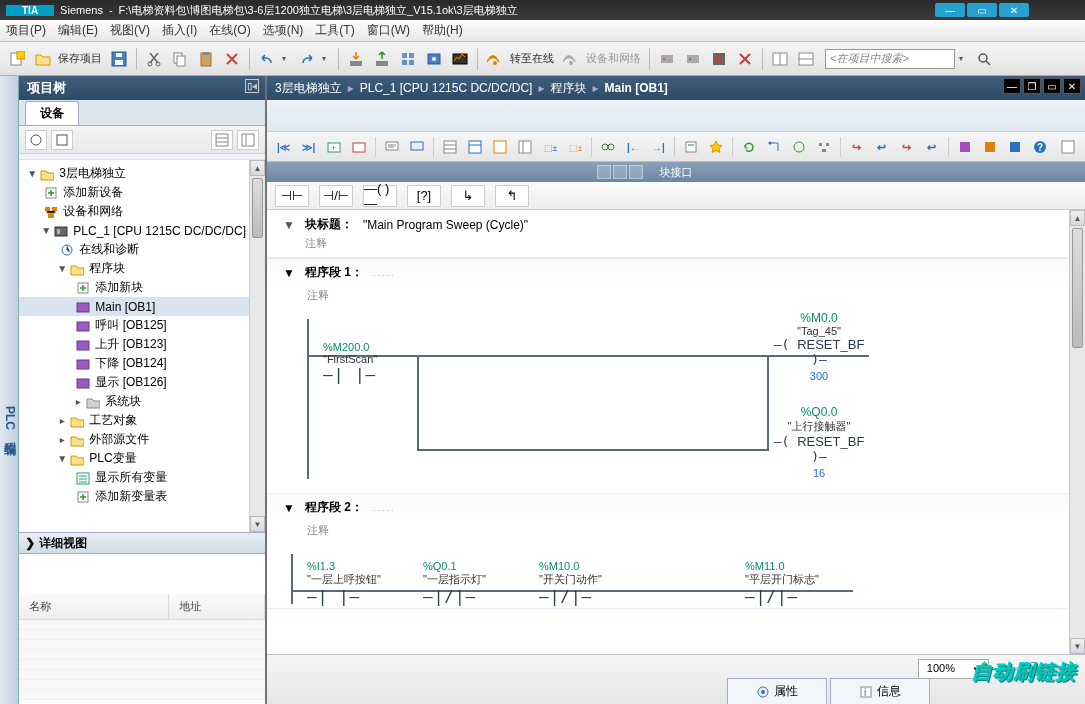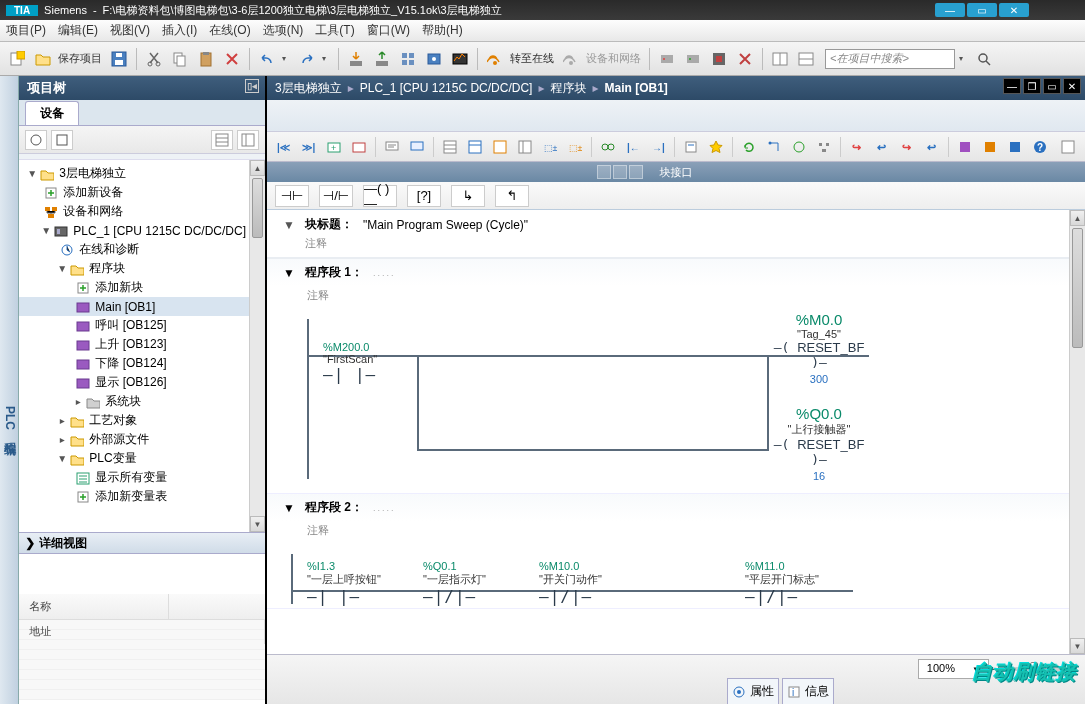--- a/index.html
+++ b/index.html
@@ -1,20 +1,20 @@
 <!DOCTYPE html>
 <html><head>
 <meta charset="utf-8">
 <style>
 * { box-sizing: border-box; margin: 0; padding: 0; font-family: "Microsoft YaHei", Arial, sans-serif; }
 body { width: 1085px; height: 704px; background: #b8cadc; overflow: hidden; position: relative; font-size: 12px; color: #000; }
 
 
 .titlebar { height: 20px; background: linear-gradient(#2a2a2a,#3a3a3a); color: #fff; display: flex; align-items: center; padding: 0 6px; font-size: 11px; }
-.titlebar .tia { background: #00a0c6; color:#fff; font-weight:bold; padding:0 8px; margin-right:6px; font-size:10px; }
+.titlebar .tia { background: #00a0c6; color:#fff; font-weight:bold; padding:0 16px; margin-right:6px; font-size:10px; }
 .titlebar .ttxt { white-space: nowrap; }
 .titlebar .spacer { flex:1; }
 .titlebar .winbtns { display:flex; gap:2px; margin-right: 50px; }
 .titlebar .winbtns span { width:30px; height:14px; background:#28a0d0; display:flex; align-items:center; justify-content:center; color:#fff; font-size:10px; border-radius:2px; }
 
 
 .menubar { height: 22px; background: linear-gradient(#fdfdfd,#e8e8e8); border-bottom:1px solid #bbb; display:flex; align-items:center; padding: 0 6px; gap: 12px; font-size:12px; }
 .menubar span { color:#333; }
 
 
@@ -26,21 +26,21 @@
 .tb-dd { width:10px; color:#555; font-size:8px; }
 .search-box { width:130px; height:20px; border:1px solid #999; background:#fff; color:#888; font-style:italic; font-size:11px; padding:0 4px; display:flex; align-items:center; margin-left:4px; }
 
 
 .workspace { display:flex; height: 628px; position:relative; }
 
 
 .side-tab { width:24px; background: linear-gradient(90deg,#dfe8f0,#c0d0e0); border-right:1px solid #8aa; writing-mode:vertical-rl; text-align:center; padding-top:60px; font-size:12px; color:#2a5a8a; font-weight:bold; }
 
 
-.panel-left { width: 311px; display:flex; flex-direction:column; background:#eef2f6; border-right:2px solid #000000;justify-content:center; }
+.panel-left { width: 311px; display:flex; flex-direction:column; background:#eef2f6; border-right:2px solid #737373;justify-content:center; }
 .panel-title { height: 24px; background: linear-gradient(#3f5e7d,#2d4a67); color:#fff; font-weight:bold; display:flex; align-items:center; padding:0 8px; font-size:13px; position:relative; }
 .panel-title .pin { position:absolute; right:6px; top:3px; display:flex; gap:4px; }
 .panel-title .pin span { width:14px; height:14px; border:1px solid #ccc; display:flex; align-items:center; justify-content:center; font-size:9px; color:#ccc; }
 
 .tab-row { height:26px; background:#dce6ee; border-bottom:1px solid #aac; display:flex; align-items:flex-end; padding-left:6px; }
 .tab-row .tab { background:#fff; border:1px solid #aac; border-bottom:none; padding:3px 14px; font-size:12px; border-radius:3px 3px 0 0; font-weight:bold; }
 
 .tree-toolbar { height:28px; background:linear-gradient(#f5f5f5,#e8e8e8); border-bottom:1px solid #ccd; display:flex; align-items:center; padding:0 6px; gap:4px; justify-content:space-between; }
 .tree-toolbar .left, .tree-toolbar .right { display:flex; gap:4px; }
 .tree-toolbar .icon { width:22px; height:20px; border:1px solid #ccc; background:#fff; display:flex; align-items:center; justify-content:center; }
@@ -54,21 +54,21 @@
 
 .scroll-v { position:absolute; right:0; top:0; bottom:0; width:16px; background:#e8e8e8; border-left:1px solid #ccc; }
 .scroll-v .thumb { position:absolute; left:2px; right:2px; top:18px; height:60px; background:linear-gradient(#ddd,#bbb); border:1px solid #999; border-radius:2px; }
 .scroll-v .arr { position:absolute; left:0; right:0; height:16px; background:linear-gradient(#f0f0f0,#d8d8d8); border:1px solid #bbb; display:flex; align-items:center; justify-content:center; font-size:8px; color:#555;}
 .scroll-v .arr.up { top:0 } .scroll-v .arr.dn { bottom:0 }
 
 .detail-title { height:22px; background:linear-gradient(#e8eef5,#d0dce8); border-top:1px solid #aac; border-bottom:1px solid #aac; display:flex; align-items:center; padding:0 6px; font-weight:bold; font-size:12px; }
 .detail-title .tw2 { margin-right:4px; }
 
 .detail-body { height:150px; background:#fff; overflow:hidden; }
-.detail-head { height:26px; display:flex; border-bottom:1px solid #ddd; background:linear-gradient(#fafafa,#eee);flex-direction:column; }
+.detail-head { height:26px; display:flex; border-bottom:1px solid #ddd; background:linear-gradient(#fafafa,#eee); }
 .detail-head .col { padding:5px 10px; border-right:1px solid #ddd; font-size:11px; color:#444; }
 .detail-rows { background:#f8f8f8; }
 .detail-rows .r { height:10px; border-bottom:1px solid #f0f0f0; }
 
 
 .panel-right { flex:1; display:flex; flex-direction:column; background:#fff; }
 .editor-title { height:24px; background: linear-gradient(#3f5e7d,#2d4a67); color:#fff; display:flex; align-items:center; padding:0 8px; font-size:12px; position:relative; }
 .editor-title .crumb { display:flex; align-items:center; gap:6px; }
 .editor-title .sep { color:#aac; }
 .editor-title .winctrl { position:absolute; right:4px; top:2px; display:flex; gap:2px; }
@@ -104,36 +104,36 @@
 .rung-wrap { padding: 8px 20px 14px 40px; }
 .rung { position:relative; height:160px; border-left:2px solid #5a6a7a; }
 .rung .topbar { position:absolute; top:36px; left:0; height:2px; background:#5a6a7a; }
 
 .contact { position:absolute; top:22px; width:90px; }
 .contact .addr { color:#0a8a6a; font-size:11px; }
 .contact .name { color:#333; font-size:11px; }
 .contact .sym { font-family: monospace; font-size:16px; color:#2a3a4a; margin-top:0px; letter-spacing:1px;}
 
 .coil { position:absolute; text-align:center; width:100px; }
-.coil .addr { color:#0a8a6a; font-size:15px; }
+.coil .addr { color:#0a8a6a; font-size:12px; }
 .coil .name { color:#333; font-size:11px; }
 .coil .sym { font-family:monospace; font-size:13px; color:#2a3a4a; letter-spacing:0; }
 .coil .param { color:#2a70c0; font-size:11px; margin-top:3px; }
 
 .branch-v { position:absolute; width:2px; background:#5a6a7a; }
 .branch-h { position:absolute; height:2px; background:#5a6a7a; }
 
 .rung2 { position:relative; height:50px; border-left:2px solid #5a6a7a; }
 .rung2 .topbar { position:absolute; top:36px; left:0; height:2px; background:#5a6a7a; }
 
 .footer-bar { position:absolute; bottom:0; left:0; right:0; height:50px; background:linear-gradient(#f5f5f5,#e6e6e6); border-top:1px solid #bbc; display:flex; align-items:flex-end; }
 .footer-bar .zoom { position:absolute; right:8px; top:4px; display:flex; align-items:center; }
 .footer-bar .zoom .zb { height:20px; border:1px solid #aaa; background:#fff; font-size:11px; padding:2px 8px; }
 .footer-bar .tabs { display:flex; padding-left:460px; }
-.footer-bar .ftab { border:1px solid #aac; background:#f2f6fa; padding:4px 4px; font-size:12px; display:flex; align-items:center; gap:4px; margin-right:3px; border-bottom:none; }
+.footer-bar .ftab { border:1px solid #aac; background:#f2f6fa; padding:4px 28px; font-size:12px; display:flex; align-items:center; gap:4px; margin-right:3px; border-bottom:none; }
 
 .watermark { position:absolute; right:8px; bottom:18px; font-size:20px; font-weight:900; font-style:italic; color:#16c0b0; text-shadow:1px 1px 0 #088, -1px -1px 0 #0dd; letter-spacing:1px; }
 
 .slider { display:flex; align-items:center; gap:2px; }
 .slider .track { width:70px; height:4px; background:#ccc; border-radius:2px; position:relative; }
 .slider .track::before,.slider .track::after { content:''; position:absolute; top:-3px; width:1px; height:10px; background:#888; }
 .slider .track::before { left:0 } .slider .track::after { right:0 }
 .slider .knob { position:absolute; left:32px; top:-5px; width:8px; height:14px; background:linear-gradient(#fff,#ccc); border:1px solid #888; border-radius:2px; }
 </style>
 </head>

